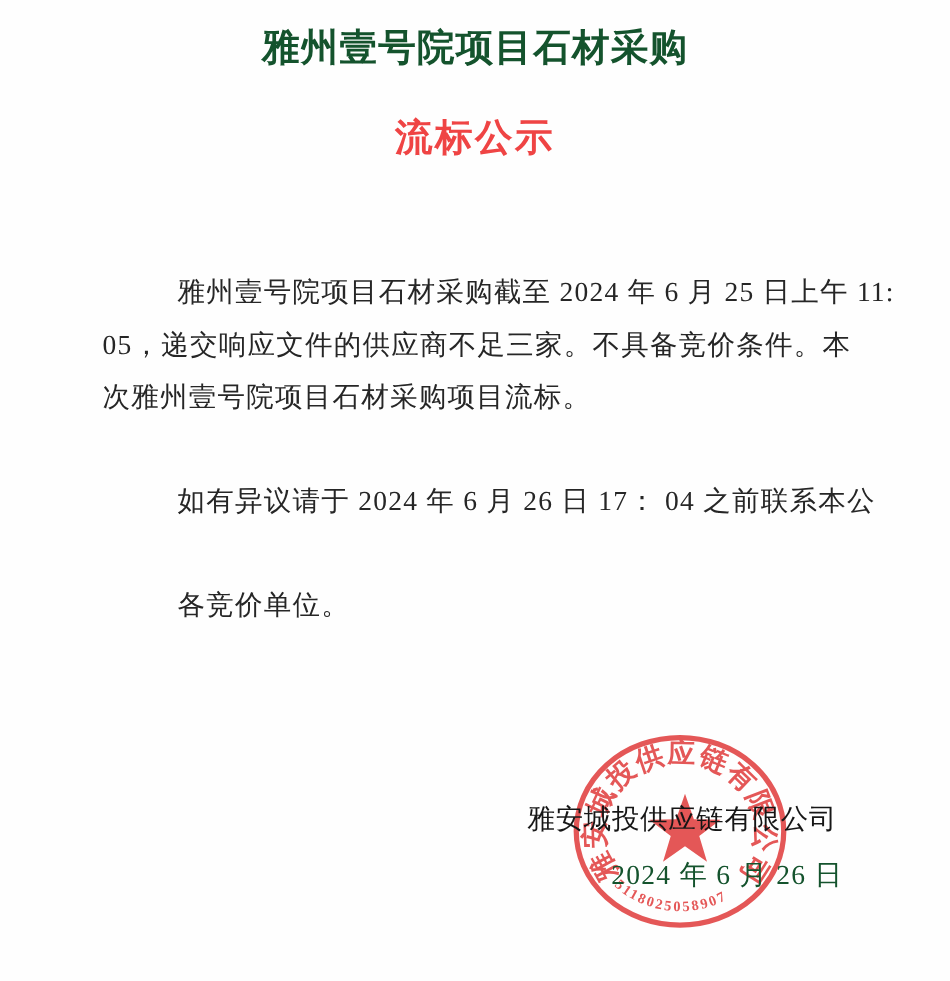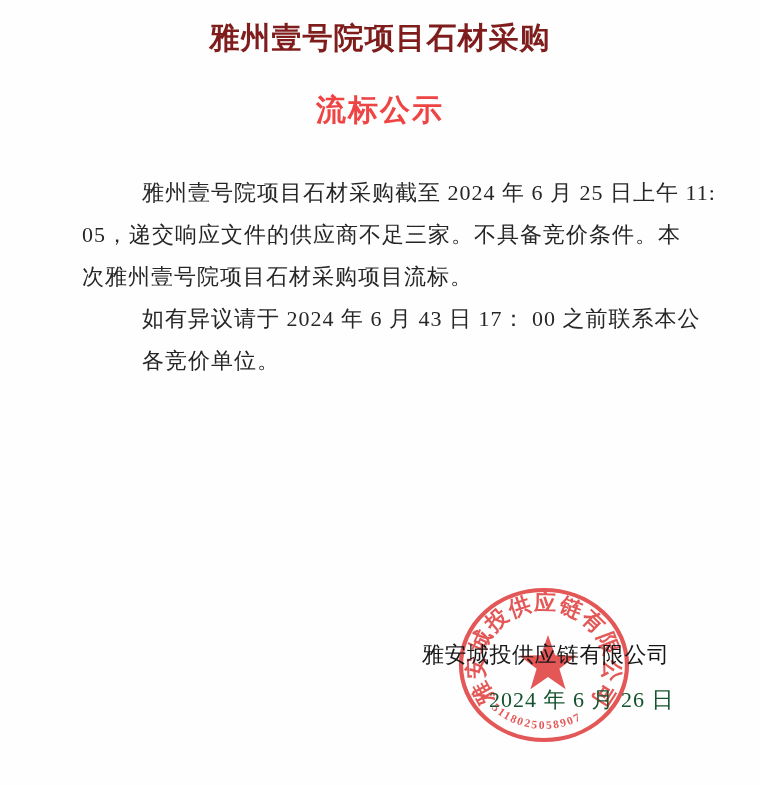--- a/index.html
+++ b/index.html
@@ -16,21 +16,21 @@
   }
   .doc-title {
     position: absolute;
     top: 18px;
     left: 0;
     width: 100%;
     text-align: center;
     font-size: 30px;
     font-weight: bold;
     letter-spacing: 1px;
-    color: #7f1d1d;
+    color: #14532d;
   }
   .doc-subtitle {
     position: absolute;
     top: 90px;
     left: 0;
     width: 100%;
     text-align: center;
     font-size: 30px;
     font-weight: bold;
     letter-spacing: 2px;
@@ -44,21 +44,21 @@
     font-size: 22px;
     letter-spacing: 1px;
     color: #262626;
   }
   .body-text .line {
     height: 42px;
     line-height: 42px;
     white-space: nowrap;
   }
   .line.salutation { margin-left: 16px; }
-  .line.indent     { margin-left: 60px; }
+  .line.indent     { margin-left: 60px; margin-top: 41px; }
   .line.hang-small { margin-left: 18px; }
   .sig-company {
     position: absolute;
     top: 640px;
     left: 422px;
     font-size: 22px;
     letter-spacing: 0.5px;
     color: #161616;
     z-index: 3;
     white-space: nowrap;
@@ -95,21 +95,21 @@
 <div class="page">
 
   <div class="doc-title">雅州壹号院项目石材采购</div>
 
   <div class="doc-subtitle">流标公示</div>
 
   <div class="body-text">
     <div class="line indent">雅州壹号院项目石材采购截至 2024 年 6 月 25 日上午 11:</div>
     <div class="line">05，递交响应文件的供应商不足三家。不具备竞价条件。本</div>
     <div class="line">次雅州壹号院项目石材采购项目流标。</div>
-    <div class="line indent">如有异议请于 2024 年 6 月 43 日 17： 00 之前联系本公</div>
+    <div class="line indent">如有异议请于 2024 年 6 月 26 日 17： 04 之前联系本公</div>
     <div class="line indent">各竞价单位。</div>
   </div>
 
   <div class="sig-company">雅安城投供应链有限公司</div>
 
   <div class="sig-date">2024 年 6 月 26 日</div>
 
   <svg class="stamp" viewBox="0 0 192 176" aria-hidden="true">
     <defs>
       <path id="seal-arc-top" d="M 47.9 121.9 A 61 55 0 1 1 144.1 121.9" fill="none"></path>

